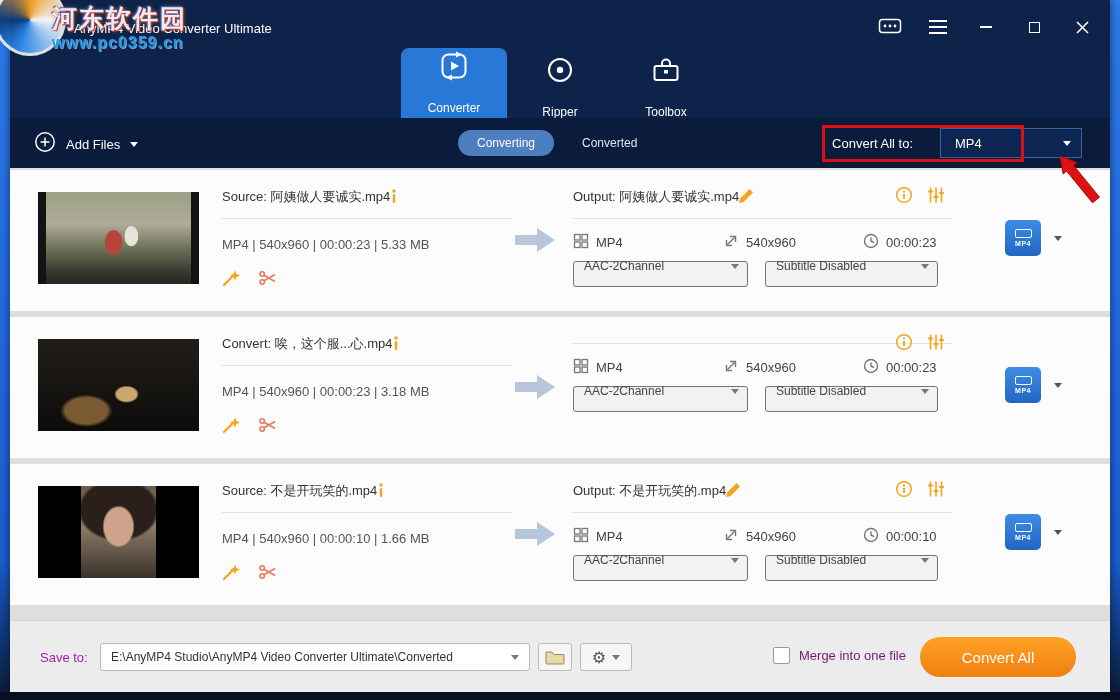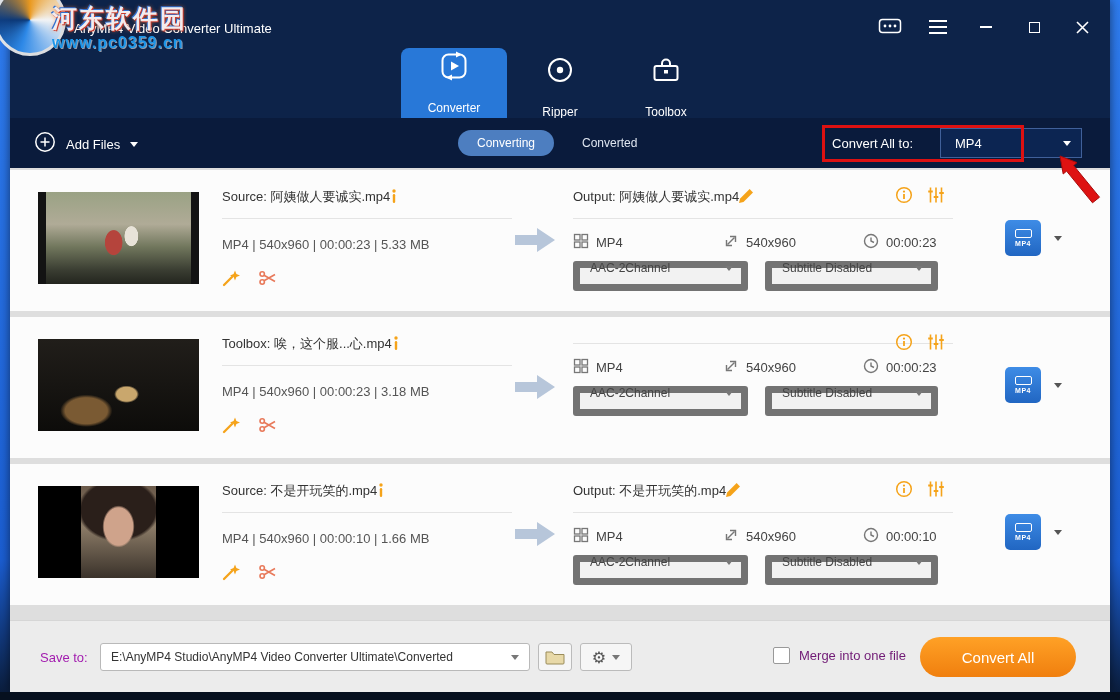--- a/index.html
+++ b/index.html
@@ -92,21 +92,21 @@
   .meta { margin-top:18px; font-size:13px; color:#555; height:20px; }
   .tool-icons { margin-top:12px; display:flex; gap:18px; align-items:center; }
   .flow-arrow { position:absolute; left:505px; top:57px; }
 
   .out-col { position:absolute; left:563px; top:16px; width:385px; }
   .out-icons { position:absolute; left:322px; top:0; display:flex; gap:14px; align-items:center; height:22px; }
   .fmt-row { margin-top:12px; position:relative; height:22px; font-size:13px; color:#444; }
   .fmt-item { position:absolute; top:0; display:flex; gap:7px; align-items:center; height:22px; }
   .fmt-1{ left:0; } .fmt-2{ left:150px; } .fmt-3{ left:290px; }
   .dd-row { margin-top:8px; display:flex; gap:17px; }
-  .select-light { width:175px; height:26px; background:#f2f2f2; border:7px solid #737373; border-radius:3px; display:flex; align-items:center; padding:0 8px 16px 10px; font-size:12px; color:#444; cursor:pointer; }
+  .select-light { width:175px; height:26px; background:#f2f2f2; border:1px solid #737373; border-radius:3px; display:flex; align-items:center; padding:0 8px 16px 10px; font-size:12px; color:#444; cursor:pointer; }
   .select-light .val { flex:1; }
   .select-light.sub { width:173px; }
 
   .target-btn { position:absolute; left:995px; top:50px; width:36px; height:36px; border-radius:5px;
     background:linear-gradient(180deg,#3e8ce6,#2166c2); display:flex; flex-direction:column; align-items:center; justify-content:center; color:#fff; cursor:pointer; }
   .screen { width:17px; height:9px; border:1.5px solid #fff; border-radius:2px; }
   .target-label { font-size:7px; font-weight:bold; margin-top:2px; letter-spacing:.5px; }
   .target-caret { position:absolute; left:1044px; top:66px; cursor:pointer; }
 
   
@@ -323,21 +323,21 @@
         <div class="screen"></div>
         <span class="target-label">MP4</span>
       </div>
       <span class="target-caret caret dim"></span>
     </div>
 
     <div class="row row2">
       <div class="thumb t2"></div>
       <div class="src-col">
         <div class="file-line">
-          <span>Toolbox: 唉，这个服...心.mp4</span>
+          <span>Convert: 唉，这个服...心.mp4</span>
           <span><svg width="8" height="14" viewBox="0 0 8 14">
                 <circle cx="4" cy="2" r="1.7" fill="#f5a31a"></circle>
                 <rect x="2.8" y="5" width="2.4" height="9" rx="1.2" fill="#f5a31a"></rect>
               </svg></span>
         </div>
         <div class="divider"></div>
         <div class="meta">MP4 | 540x960 | 00:00:23 | 3.18 MB</div>
         <div class="tool-icons">
           <span><svg width="19" height="18" viewBox="0 0 19 18">
                 <path d="M2,16 L10,8" stroke="#f5a31a" stroke-width="2.3" stroke-linecap="round"></path>

